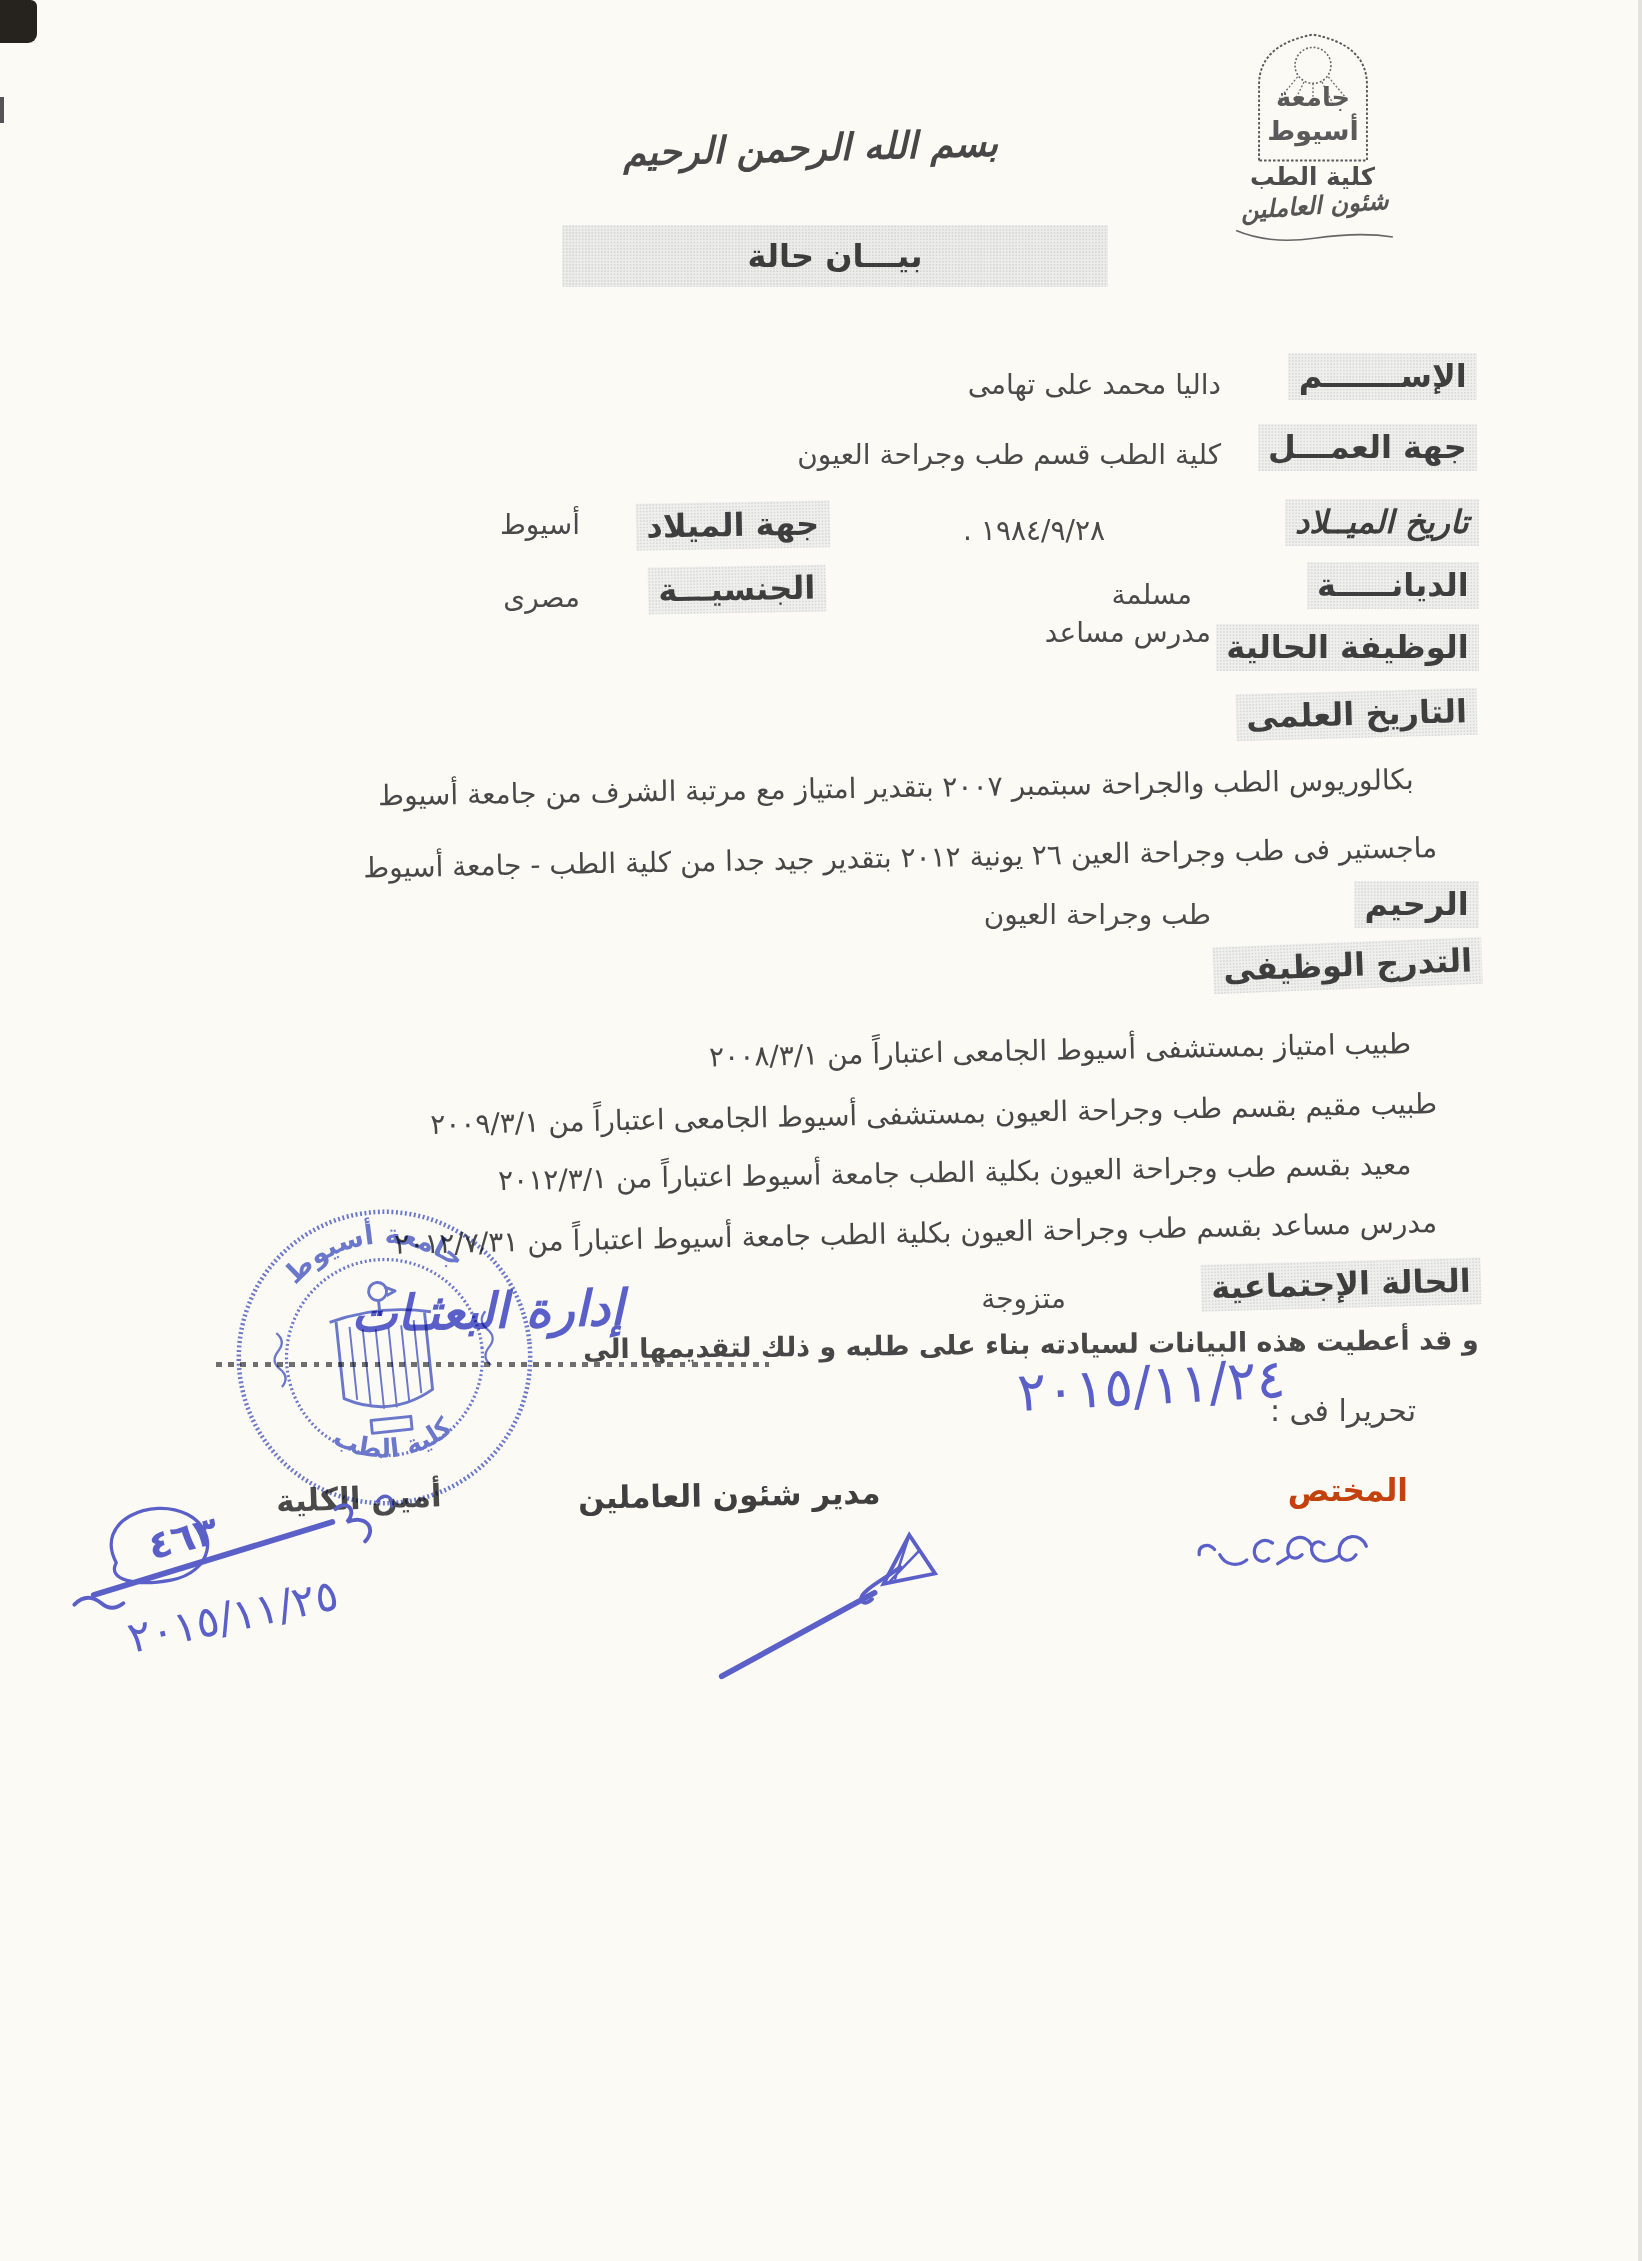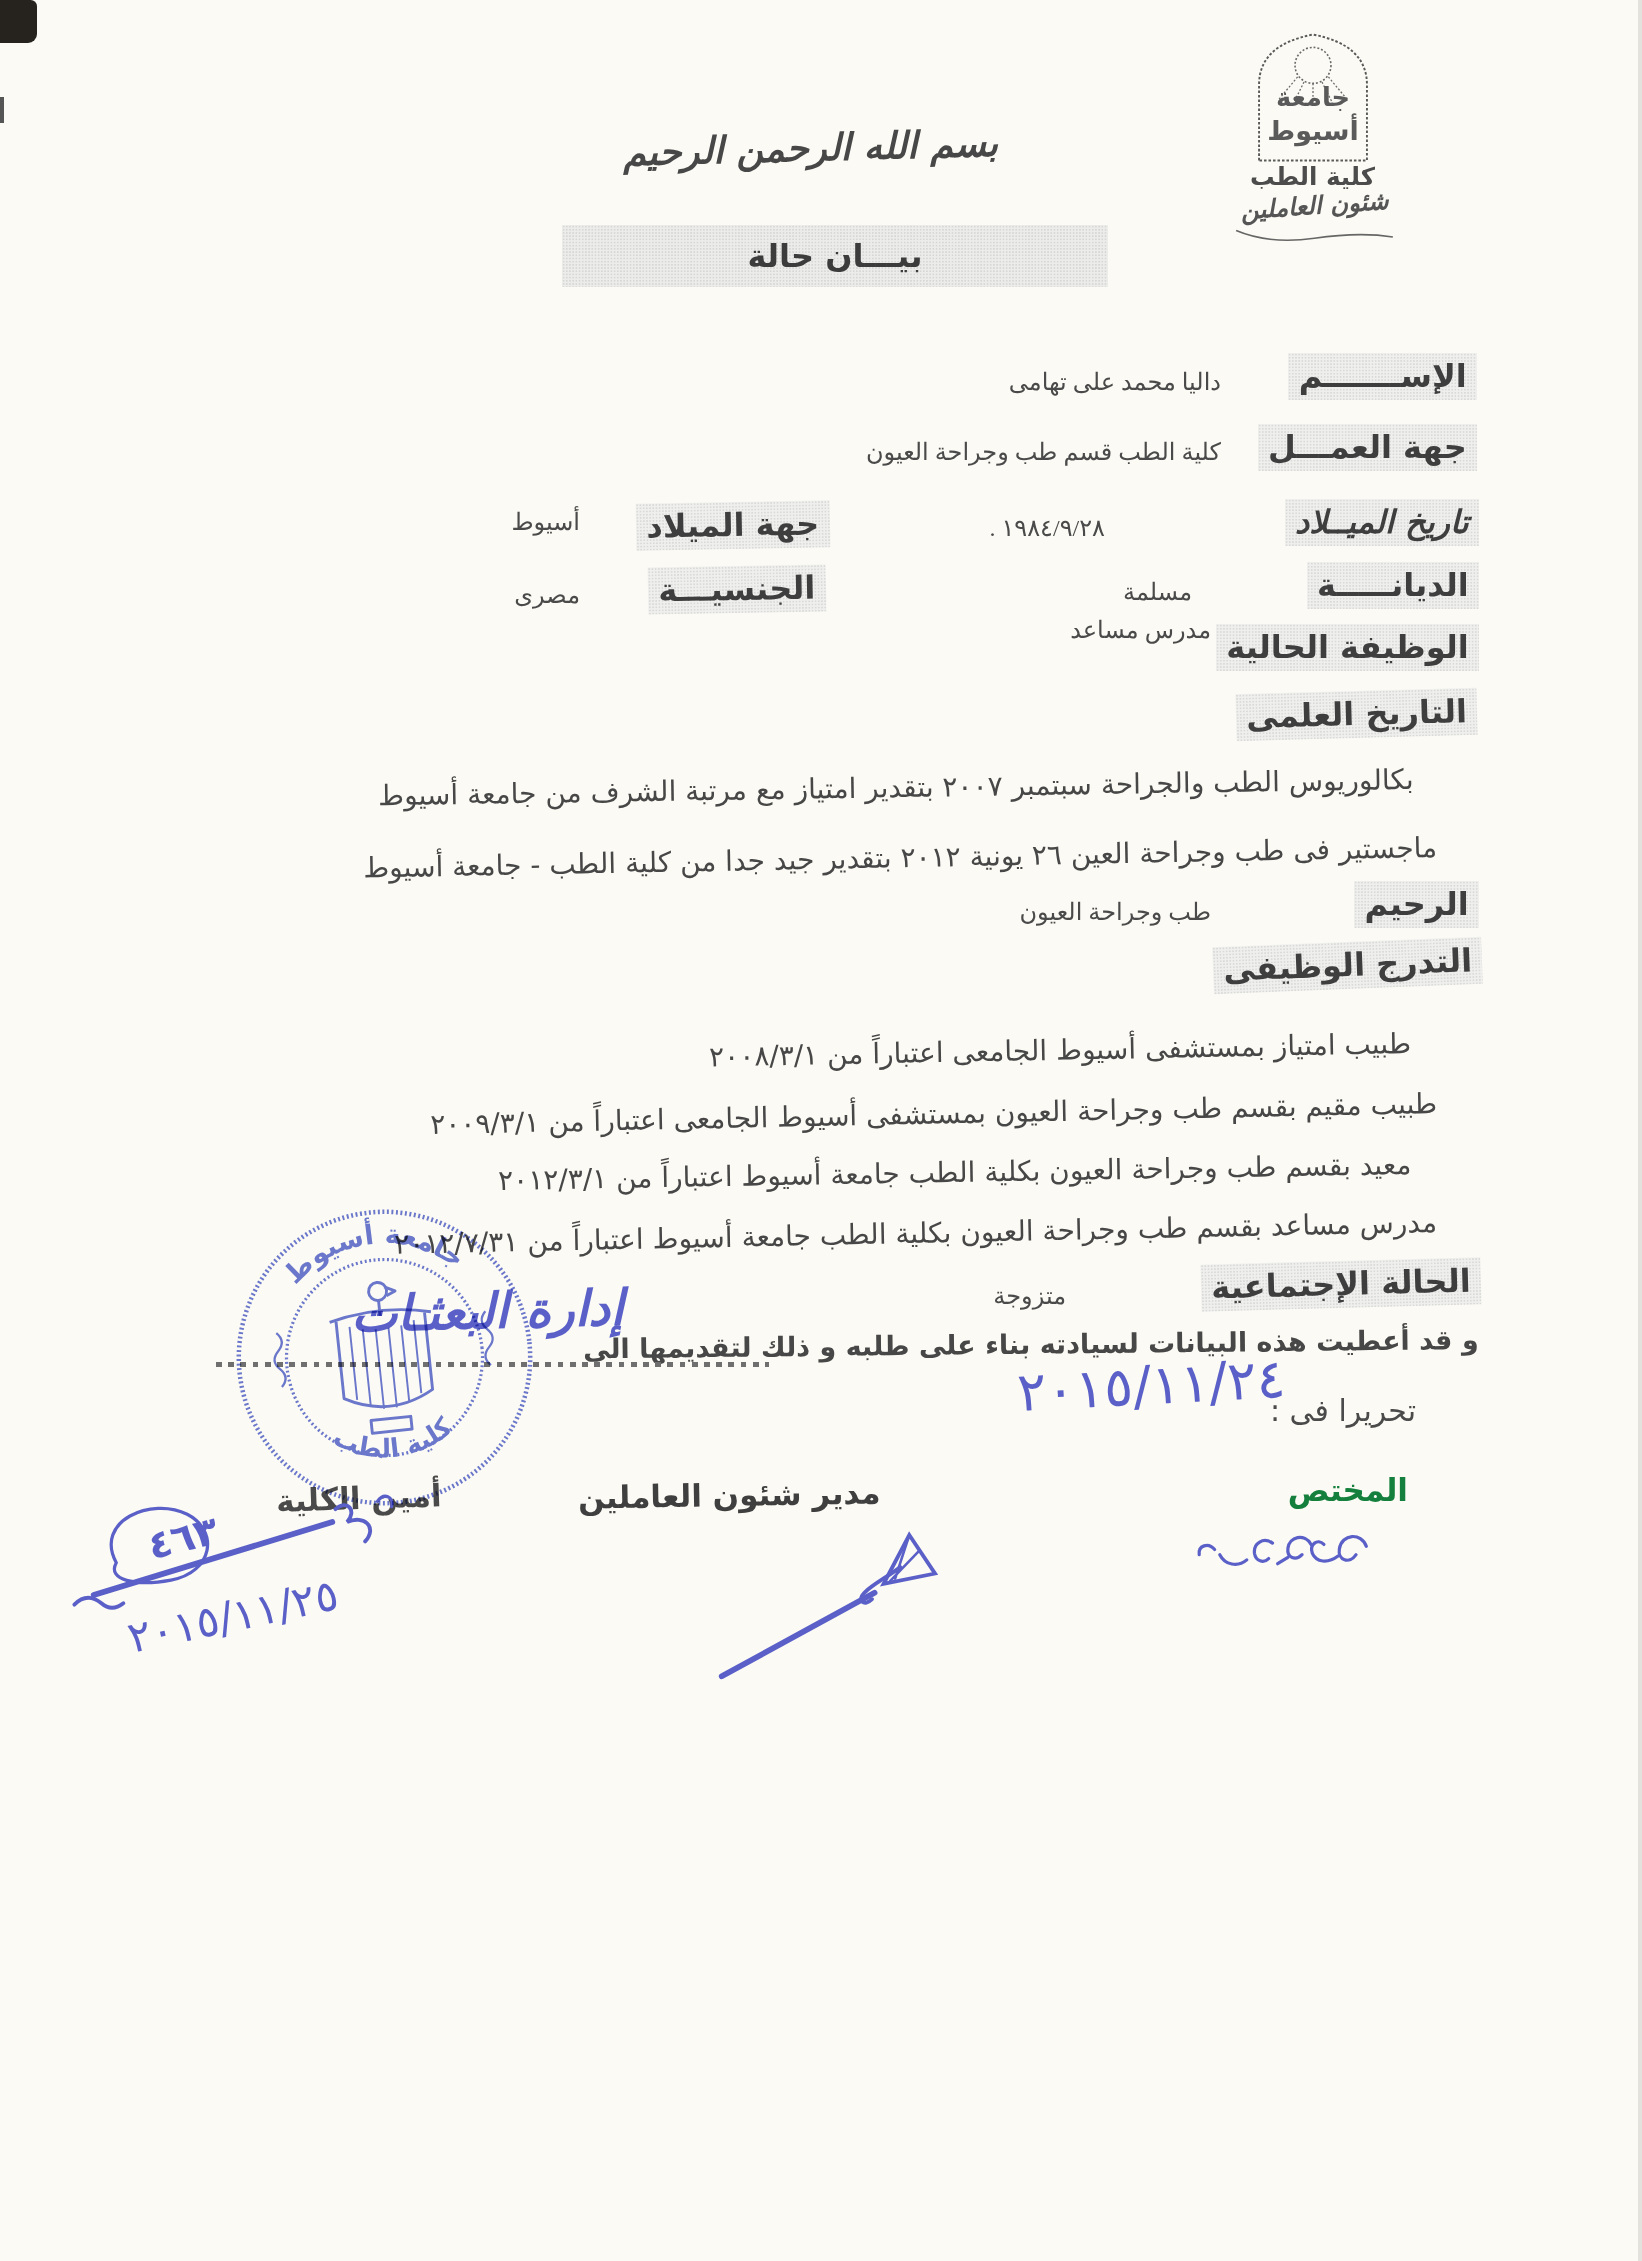--- a/index.html
+++ b/index.html
@@ -10,21 +10,21 @@
   }
   .abs{position:absolute;}
   .ar{direction:rtl;white-space:nowrap;}
   .lbl{
     font-weight:bold;font-size:32px;color:#3e3e3e;line-height:1.15;
     background-color:#efefee;
     background-image:radial-gradient(#d9d9d8 0.8px, transparent 0.8px);
     background-size:3.2px 3.2px;
     padding:5.2px 10.3px;
   }
-  .val{font-size:24px;color:#4a4a4a;font-family:Liberation Serif, serif;}
+  .val{font-size:28px;color:#4a4a4a;}
   .line{font-size:28px;color:#474747;}
   .ink{color:#5a60c8;}
   .hand{font-style:italic;font-weight:bold;}
   .dots{height:5.2px;background-image:repeating-linear-gradient(to right,#6f6f6f 0 5.8px,transparent 5.8px 12.2px);}
   .edge{background:#26231f;border-radius:0 6.4px 9px 0;}
   svg{display:block;}
 </style>
 </head>
 <body>
 
@@ -93,21 +93,21 @@
 <div class="abs ar lbl" style="right:162px;top:1261px;transform:rotate(-1.5deg);">الحالة الإجتماعية</div>
 <div class="abs ar val" style="right:577px;top:1282px;">متزوجة</div>
 
 <div class="abs ar" style="right:164px;top:1324px;font-size:27px;font-weight:bold;color:#474747;transform:rotate(-0.6deg);transform-origin:right center;">و قد أعطيت هذه البيانات لسيادته بناء على طلبه و ذلك لتقديمها الى</div>
 <div class="abs dots" style="left:216px;top:1362px;width:553px;"></div>
 <div class="abs ar hand ink" style="left:351px;top:1283px;font-size:49px;transform:rotate(-1.5deg);">إدارة البعثـات</div>
 
 <div class="abs ar" style="right:227px;top:1393px;font-size:30px;color:#4a4a4a;">تحريرا فى :</div>
 <div class="abs ar ink" style="right:358px;top:1354px;font-size:54px;transform:rotate(-3deg);">٢٠١٥/١١/٢٤</div>
 
-<div class="abs ar" style="right:235px;top:1472px;font-size:31px;font-weight:bold;color:#15803d;">المختص</div>
+<div class="abs ar" style="right:235px;top:1472px;font-size:31px;font-weight:bold;color:#c2410c;">المختص</div>
 <div class="abs ar" style="right:763px;top:1477px;font-size:31px;font-weight:bold;color:#3f3f3f;transform:rotate(-1deg);">مدير شئون العاملين</div>
 <div class="abs ar" style="right:1201px;top:1480px;font-size:31px;font-weight:bold;color:#4a4a4a;transform:rotate(-2deg);">أمين الكلية</div>
 
 <svg class="abs" style="left:1185px;top:1511px" width="193" height="90" viewBox="0 0 300 140">
   <g fill="none" stroke="#5a60c8" stroke-width="5" stroke-linecap="round">
     <path d="M282,55 c-8,-22 -38,-20 -42,4 c-3,18 16,24 26,9"></path>
     <path d="M238,70 c-16,12 -34,10 -40,-4 c-5,-14 8,-24 18,-14"></path>
     <path d="M196,52 c-10,-18 -34,-12 -36,6 c-2,15 12,20 22,10"></path>
     <path d="M160,72 l-16,10"></path>
     <path d="M136,50 c-14,-10 -30,0 -28,16 c2,12 14,16 22,8"></path>

